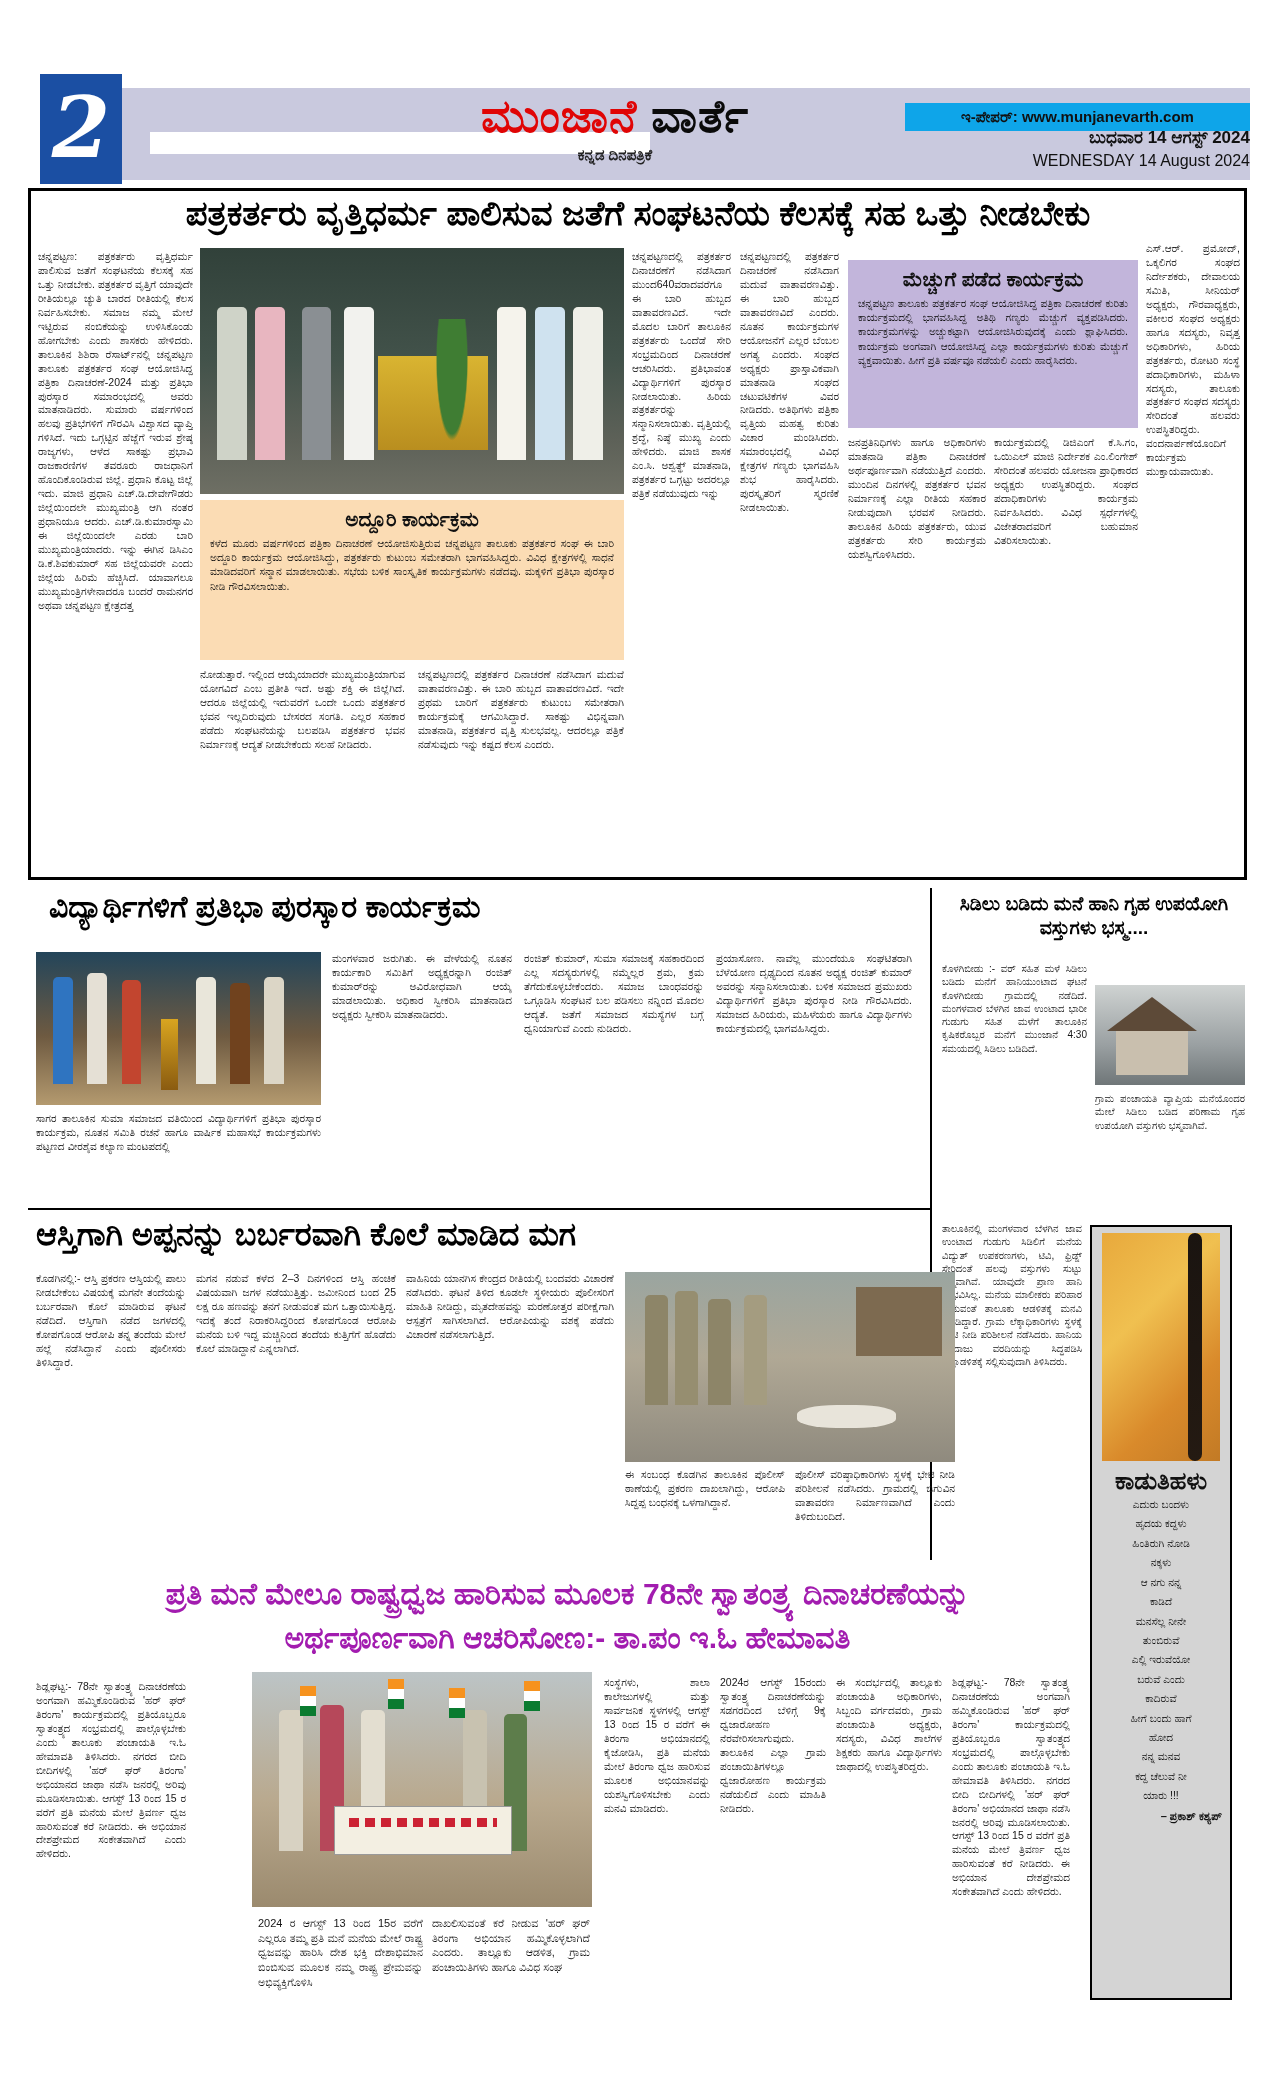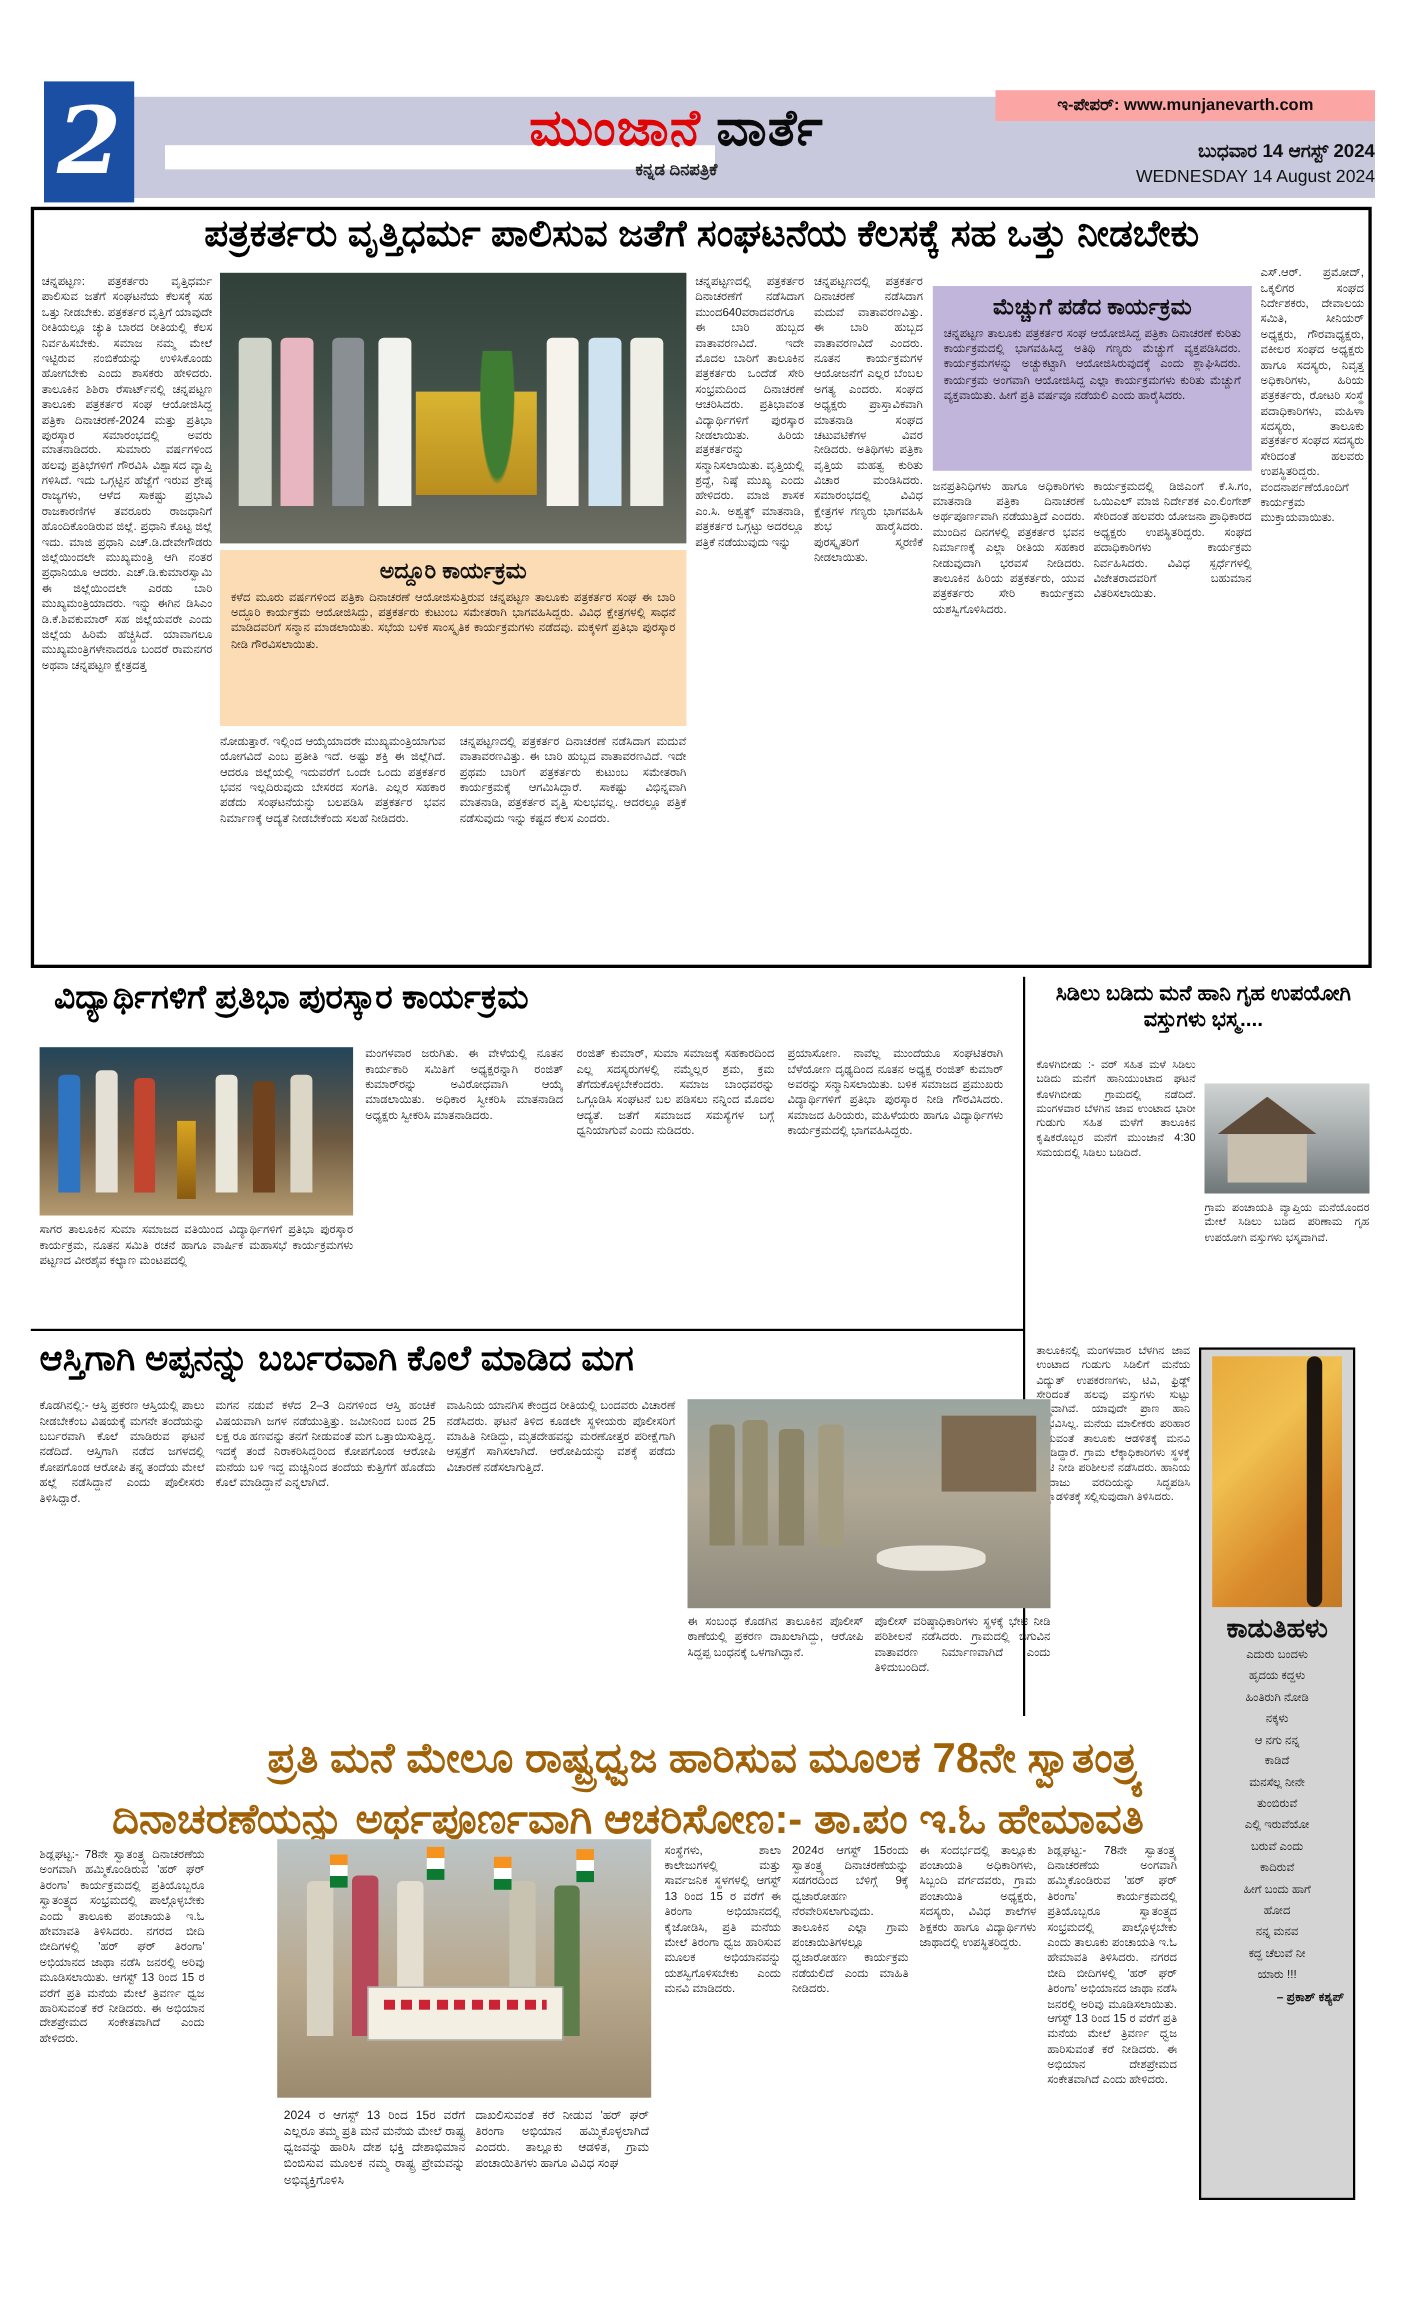--- a/index.html
+++ b/index.html
@@ -13,40 +13,40 @@
   .band{left:55px;top:88px;width:1195px;height:92px;background:#c9c9de;}
   .bandstrip{left:150px;top:132px;width:500px;height:22px;background:#ffffff;}
   .pagenum{left:40px;top:74px;width:82px;height:110px;background:#1b4fa3;
            color:#fff;font-family:"DejaVu Serif",serif;font-size:84px;font-style:italic;
            font-weight:bold;text-align:center;line-height:108px;}
   .masthead{left:400px;top:92px;width:430px;text-align:center;}
   .mast-main{font-size:46px;font-weight:bold;letter-spacing:1px;line-height:1.05;}
   .mast-red{color:#e00505;}
   .mast-black{color:#0a0a0a;}
   .tagline{font-size:15px;font-weight:bold;color:#222;margin-top:6px;}
-  .epaper{left:905px;top:82px;width:345px;height:28px;background:#fca5a5;
+  .epaper{left:905px;top:103px;width:345px;height:28px;background:#0ea5e9;
           font-size:15px;font-weight:bold;text-align:center;line-height:28px;}
   .date-kn{left:905px;top:128px;width:345px;text-align:right;font-size:17px;font-weight:bold;}
   .date-en{left:905px;top:152px;width:345px;text-align:right;font-size:16px;font-weight:normal;}
   
   .a1box{left:28px;top:188px;width:1219px;height:692px;border:3px solid #000;background:#fff;box-sizing:border-box;}
   .a1head{left:38px;top:194px;width:1200px;font-size:34px;font-weight:bold;line-height:1.15;
           text-align:center;color:#000;}
   .orangebox{left:200px;top:500px;width:424px;height:160px;background:#fbdcb4;box-sizing:border-box;padding:6px 10px;}
   .boxtitle{font-size:20px;font-weight:bold;text-align:center;margin:2px 0 5px 0;}
   .boxbody{font-size:10.5px;line-height:1.35;text-align:justify;}
   .purplebox{left:848px;top:260px;width:290px;height:168px;background:#c2b5db;box-sizing:border-box;padding:6px 10px;}
   
   .vrule{width:2px;background:#000;}
   .hrule{height:2px;background:#000;}
   
   .h2a{left:36px;top:890px;width:660px;font-size:30px;font-weight:bold;color:#000;line-height:1.1;margin-left:13px;}
   .hsid{left:940px;top:892px;width:308px;font-size:19px;font-weight:bold;text-align:center;line-height:1.25;color:#000;}
   .h3a{left:36px;top:1216px;width:892px;font-size:32px;font-weight:bold;color:#000;}
-  .h4a{left:95px;top:1572px;width:945px;font-size:38px;font-weight:bold;text-align:right;line-height:1.45;color:#a16207;}
+  .h4a{left:95px;top:1572px;width:945px;font-size:30px;font-weight:bold;text-align:center;line-height:1.45;color:#a21caf;}
   
   .poembox{left:1090px;top:1225px;width:142px;height:775px;background:#d4d4d4;border:2px solid #000;box-sizing:border-box;text-align:center;}
   .poemtitle{font-size:24px;font-weight:bold;margin-top:6px;}
   .poemline{font-size:10.5px;line-height:1.85;}
   .poemauthor{font-size:11px;font-weight:bold;text-align:right;padding-right:8px;margin-top:4px;}
   .pphoto{margin:6px auto 4px auto;width:118px;height:228px;position:relative;
           background:linear-gradient(135deg,#e8a93c 0%,#f0c050 35%,#d98a2b 70%,#c27a25 100%);}
   .braid{position:absolute;right:18px;top:0;width:14px;height:100%;background:linear-gradient(#1a1410,#241a12);border-radius:7px;}
   
   .p1bg{background:linear-gradient(180deg,#31413a 0%,#42524a 45%,#5d6158 78%,#6e6f64 100%);}

